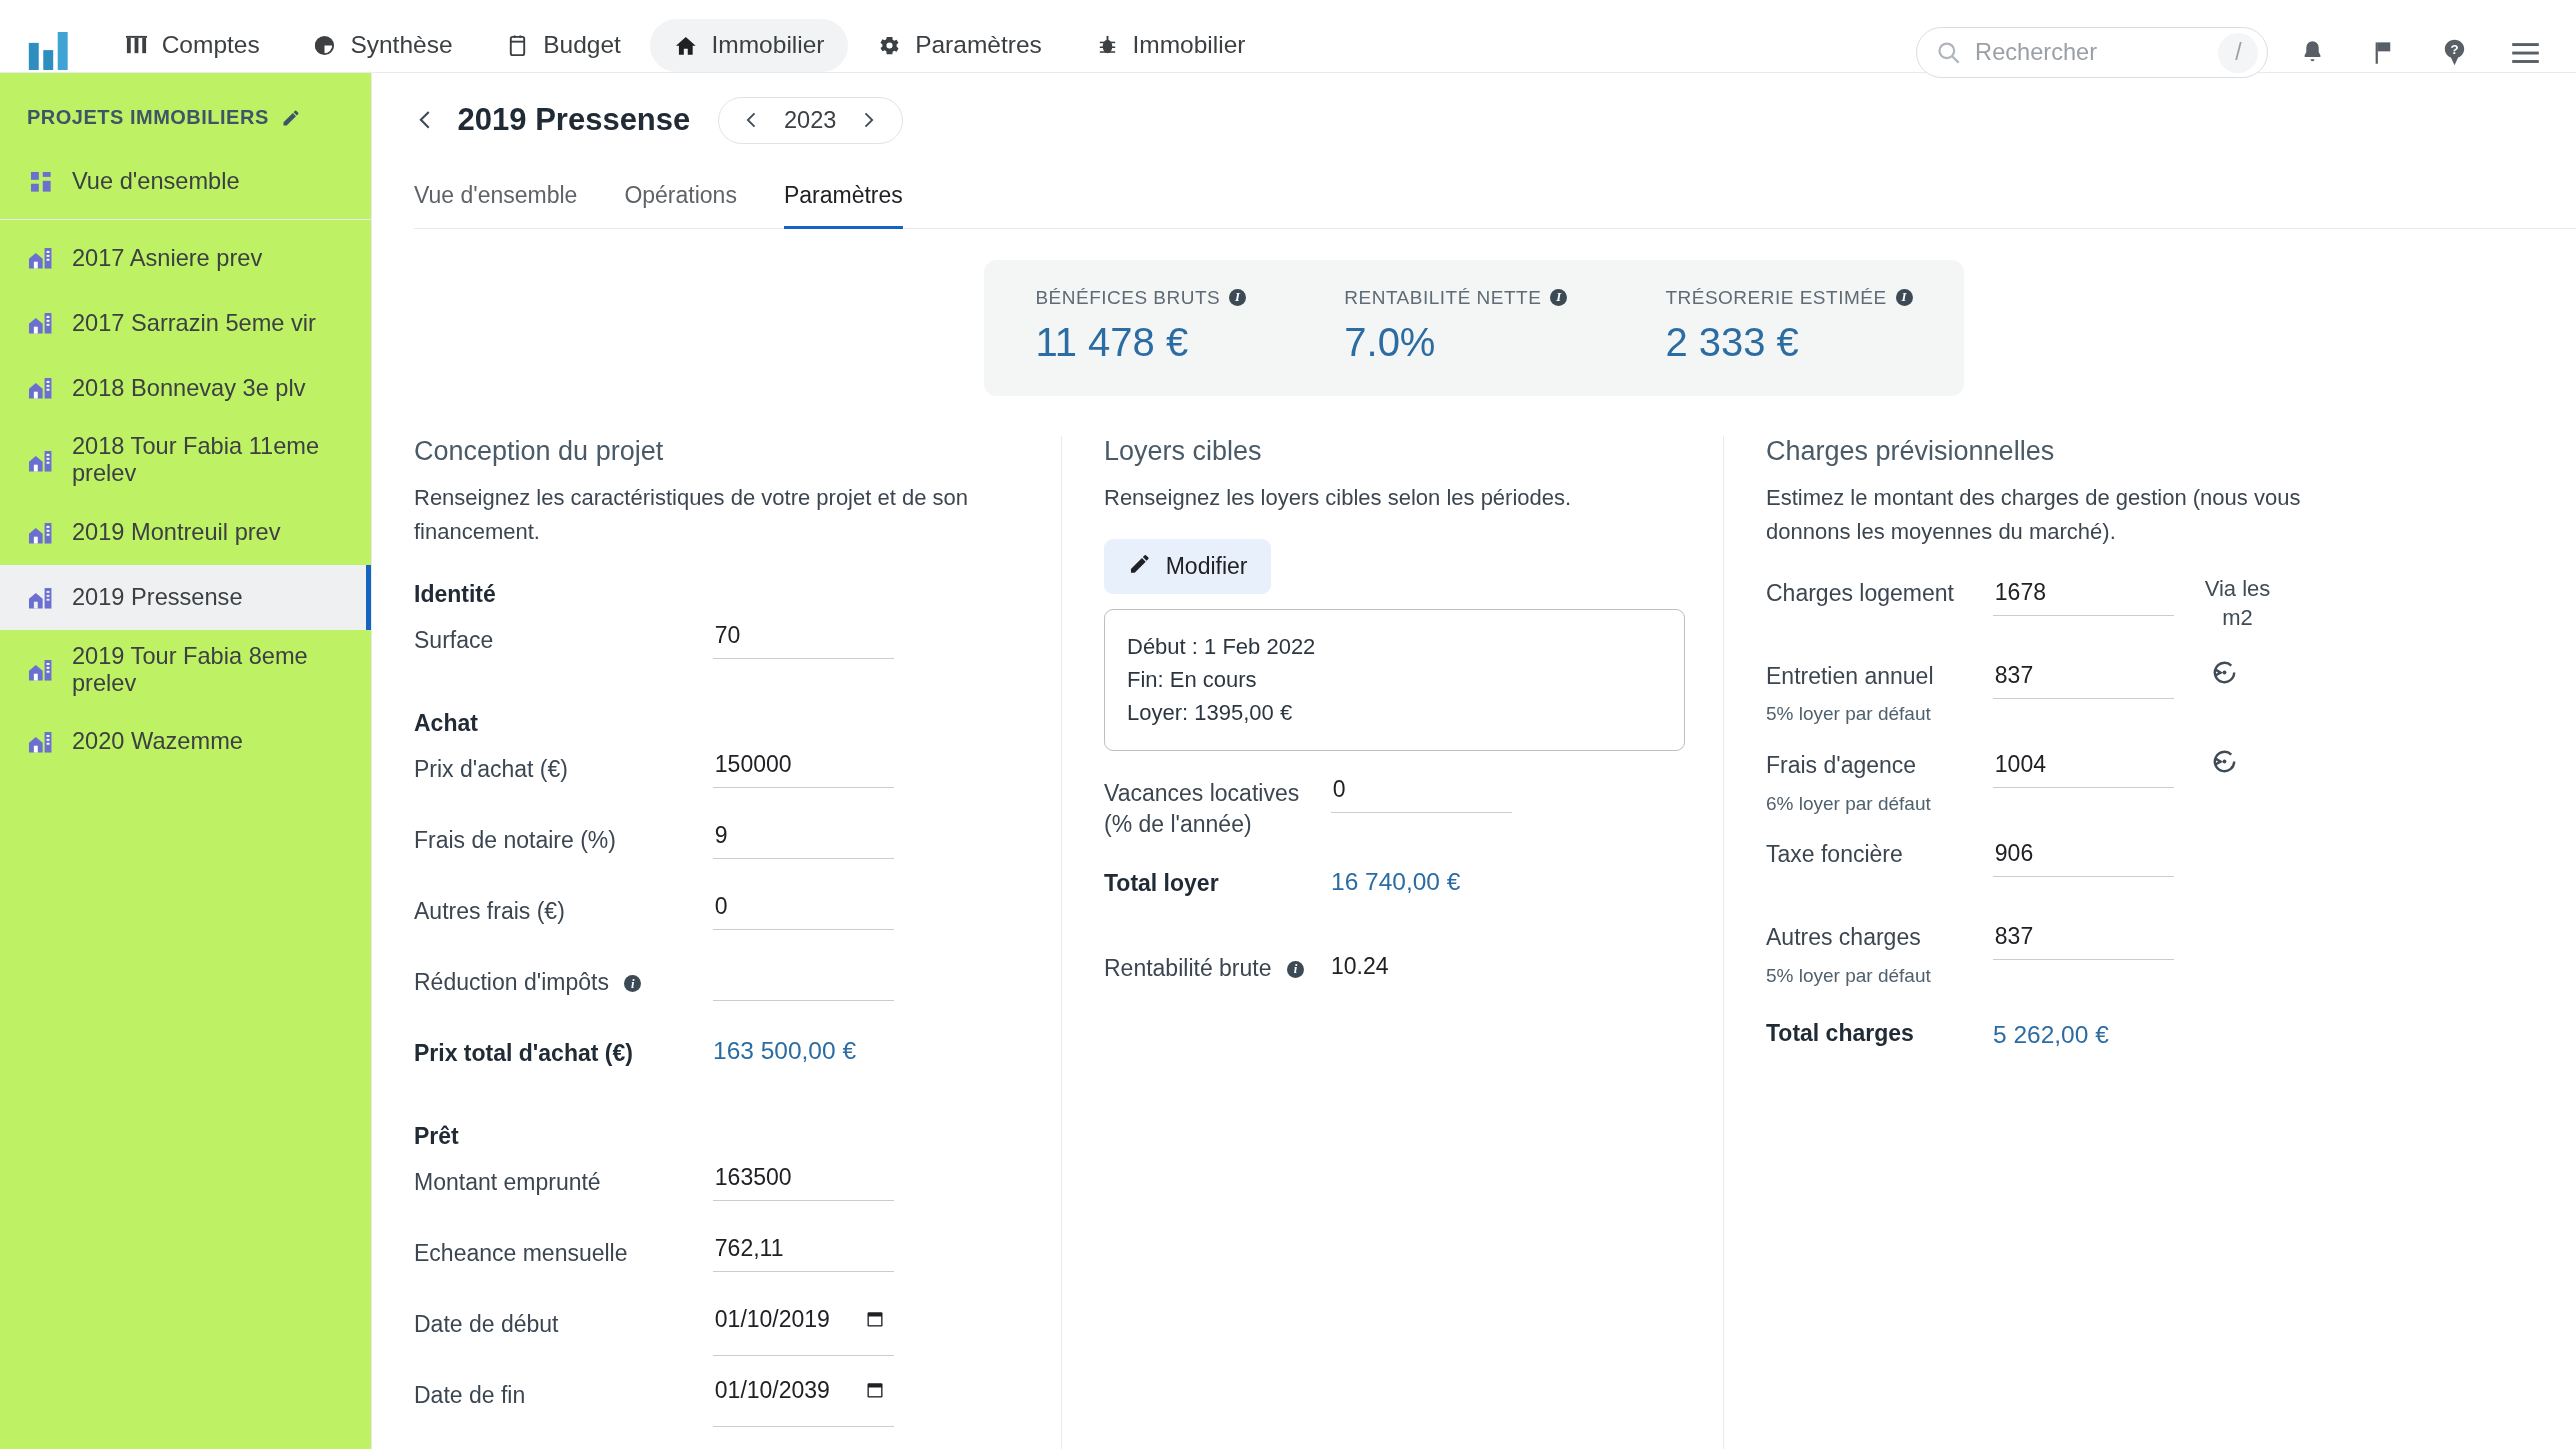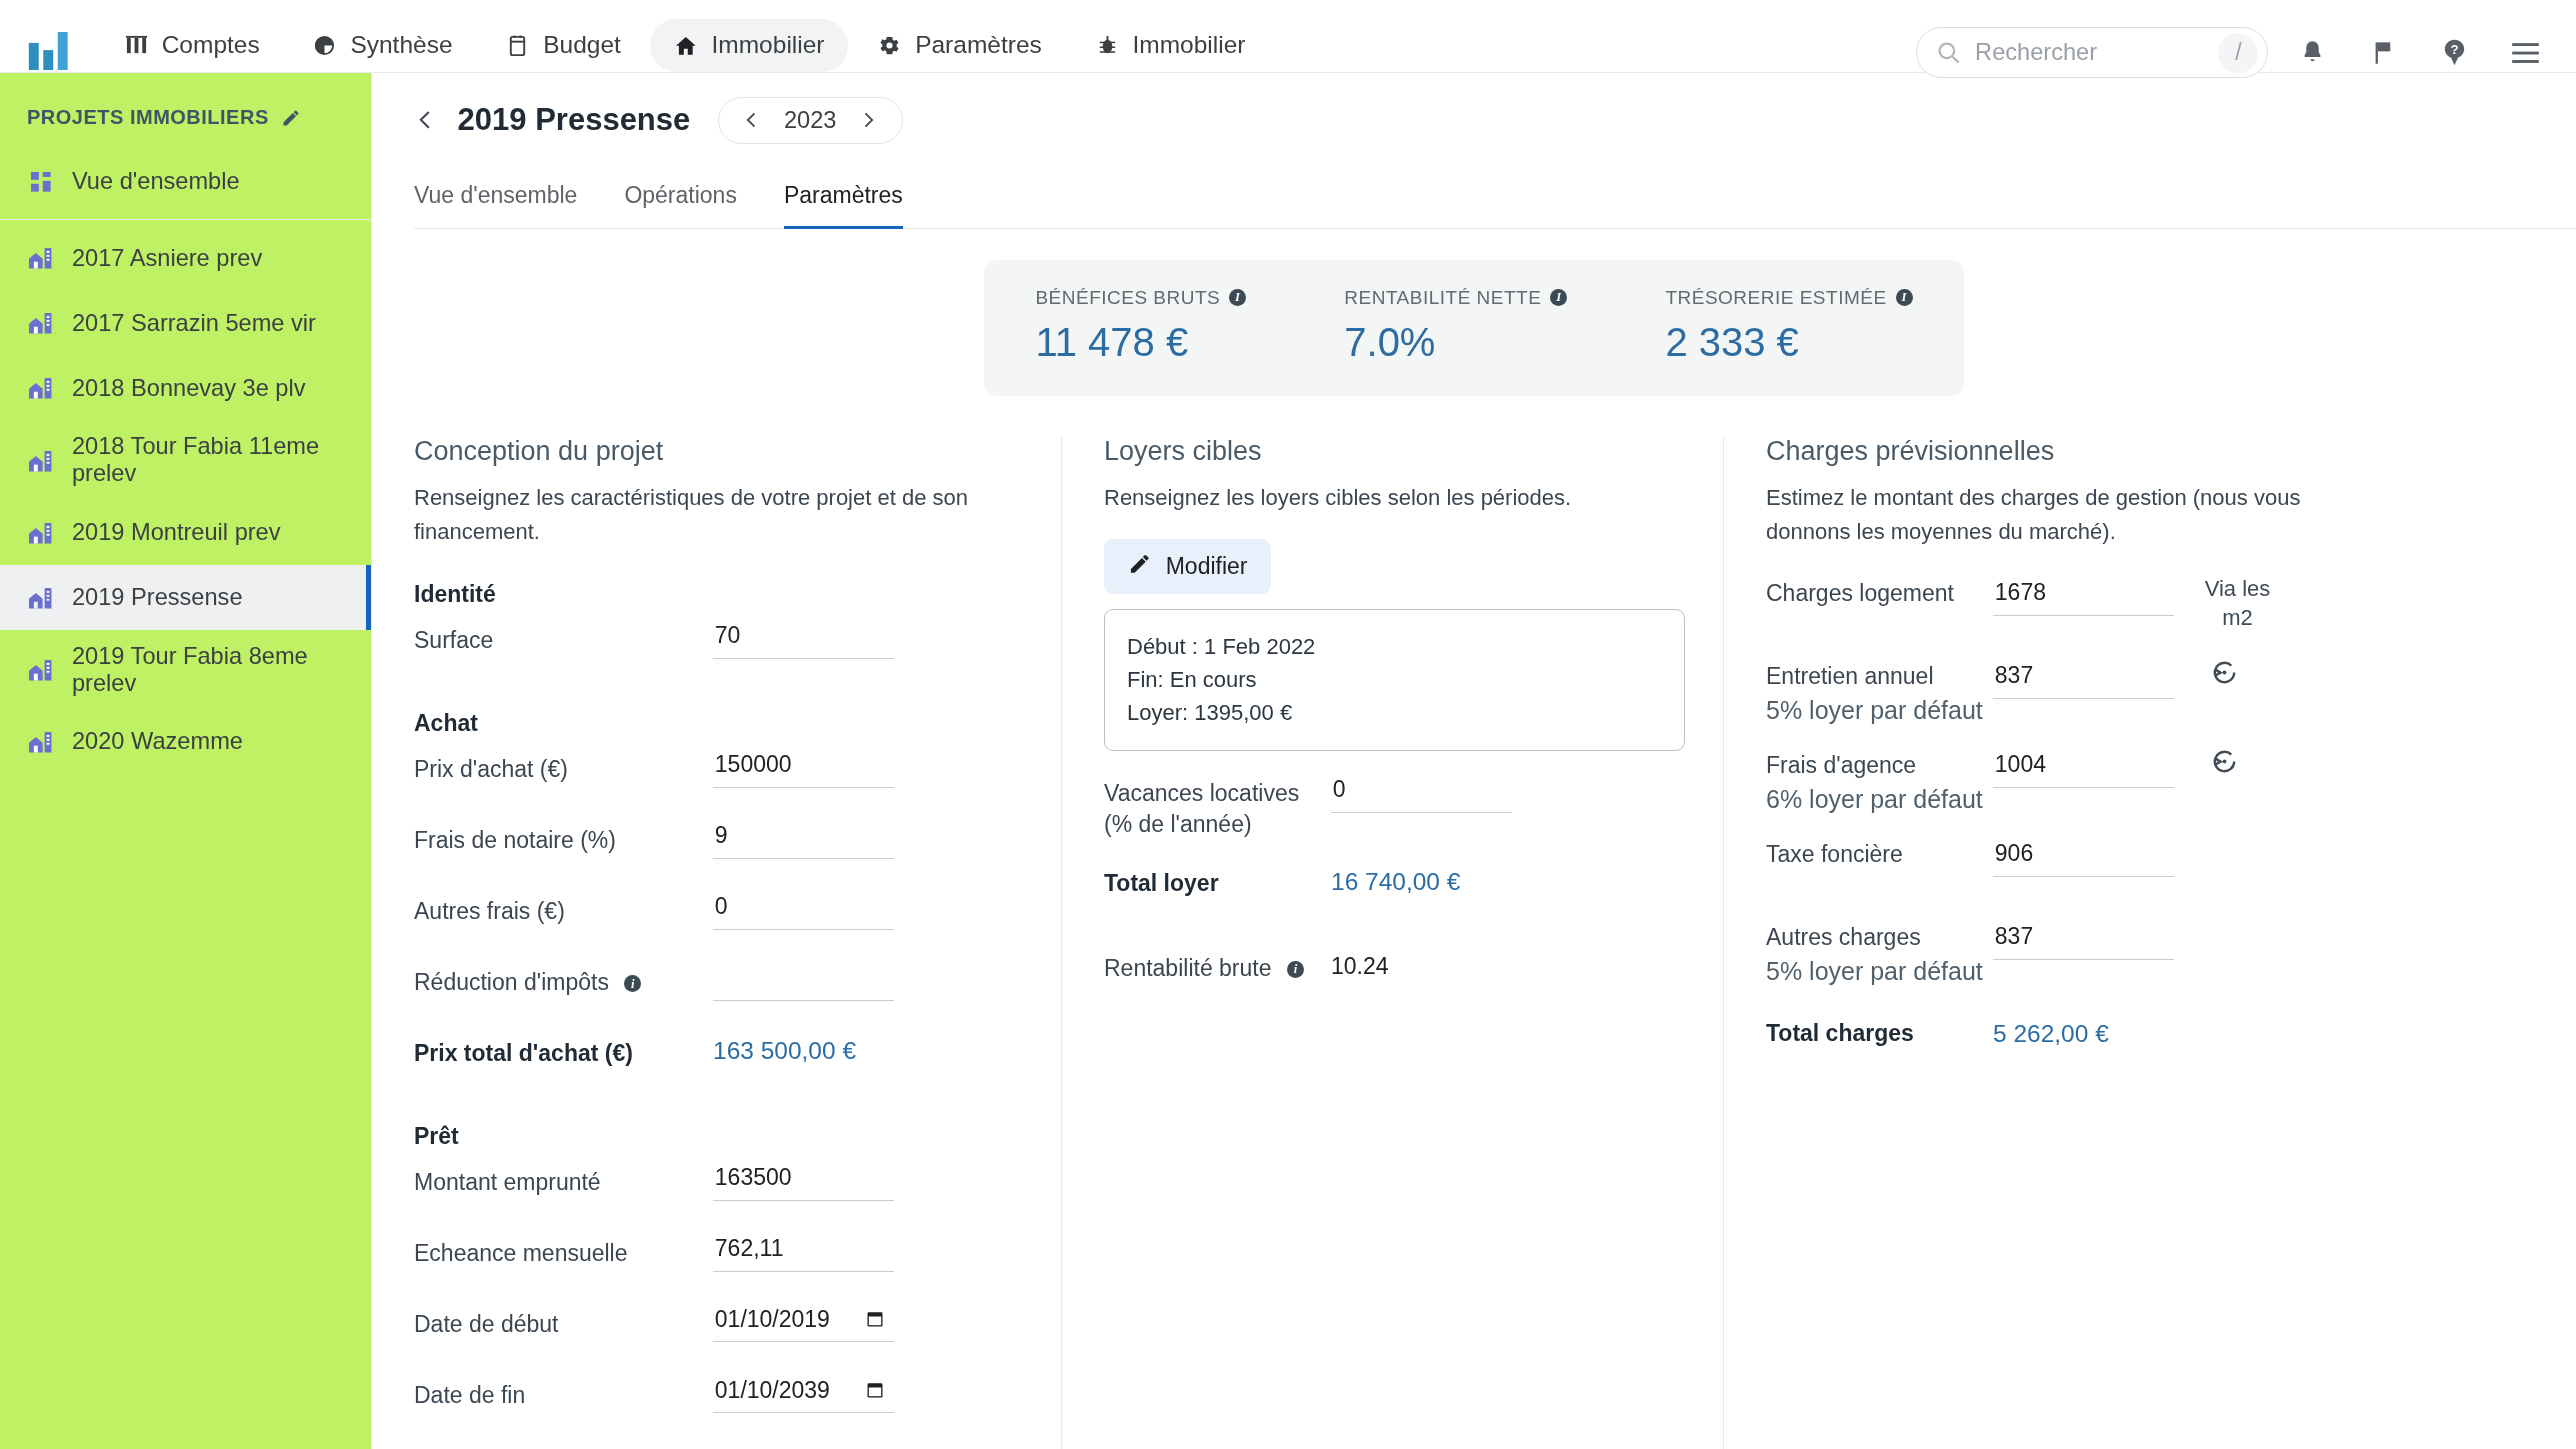--- a/index.html
+++ b/index.html
@@ -143,21 +143,21 @@
   }
   .flabel { font-size: 23px; color:#3c4651; flex: 0 0 auto; width: 299px; padding-top: 7.3px; line-height:1.3; }
   .fval { flex: 0 0 auto; }
   .finput {
     border:none; border-bottom:0.9px solid #c6cdd3; background:transparent;
     font-size: 23px; color:#202124; font-family:inherit; outline:none;
     width: 181px; padding: 3.6px 1.8px 9px 1.8px;
   }
   .ftotal { font-size: 24.5px; color:#2b6ca3; font-weight:500; padding-top:5.4px; white-space:nowrap; }
   .flabel.bold { font-weight:bold; color:#212b36; }
-  .date-wrap { display:flex; align-items:center; gap: 11px; border-bottom:0.9px solid #c6cdd3; width: 181px; padding-bottom: 6px; }
+  .date-wrap { display:flex; align-items:center; gap: 11px; border-bottom:0.9px solid #c6cdd3; width: 181px; padding-bottom: 20px; }
   .date-wrap input { border:none; background:transparent; font-size:23px; font-family:inherit; color:#202124; outline:none; width: 141px; padding:3.6px 1.8px 1.8px 1.8px;}
   .cal-ico { width:20px; height:20px; cursor:pointer; }
 
   
   .modifier-btn {
     display:inline-flex; align-items:center; gap: 14.5px;
     background:#e8f0fb; border:none; border-radius: 9px;
     padding: 12.7px 23.6px; font-size: 23px; color:#202124;
     font-family:inherit; cursor:pointer; margin-top: 23.6px;
   }
@@ -167,21 +167,21 @@
     cursor:pointer;
   }
   .mrow { display:flex; align-items:flex-start; margin-top: 22px; min-height:63px; }
   .mlabel { width: 227px; flex:0 0 227px; font-size:23px; color:#3c4651; line-height:1.35; padding-top:5.4px; }
   .mlabel.bold { font-weight:bold; color:#212b36; }
   .mplain { font-size:23px; color:#202124; padding-top:5.4px; }
 
   
   .crow { display:flex; align-items:flex-start; margin-top: 20px; min-height:63px; }
   .clabel { width: 227px; flex:0 0 227px; font-size:23px; color:#3c4651; line-height:1.3; padding-top:3.6px; }
-  .clabel small { display:block; font-size:25px; color:#50606c; margin-top:3px; }
+  .clabel small { display:block; font-size:19px; color:#50606c; margin-top:11px; }
   .clabel.bold { font-weight:bold; color:#212b36; }
   .cval { width: 181px; flex:0 0 181px; }
   .cextra { font-size:22px; color:#3f4b56; text-align:center; width:109px; line-height:1.3; padding-left: 18px; }
   .reset-ico { width: 29px; height: 29px; cursor:pointer; margin-left: 36px; margin-top: 3.6px; }
   .charges-rows { margin-top: 25.4px; }
 </style>
 </head>
 <body>
 
 <div class="topbar">

